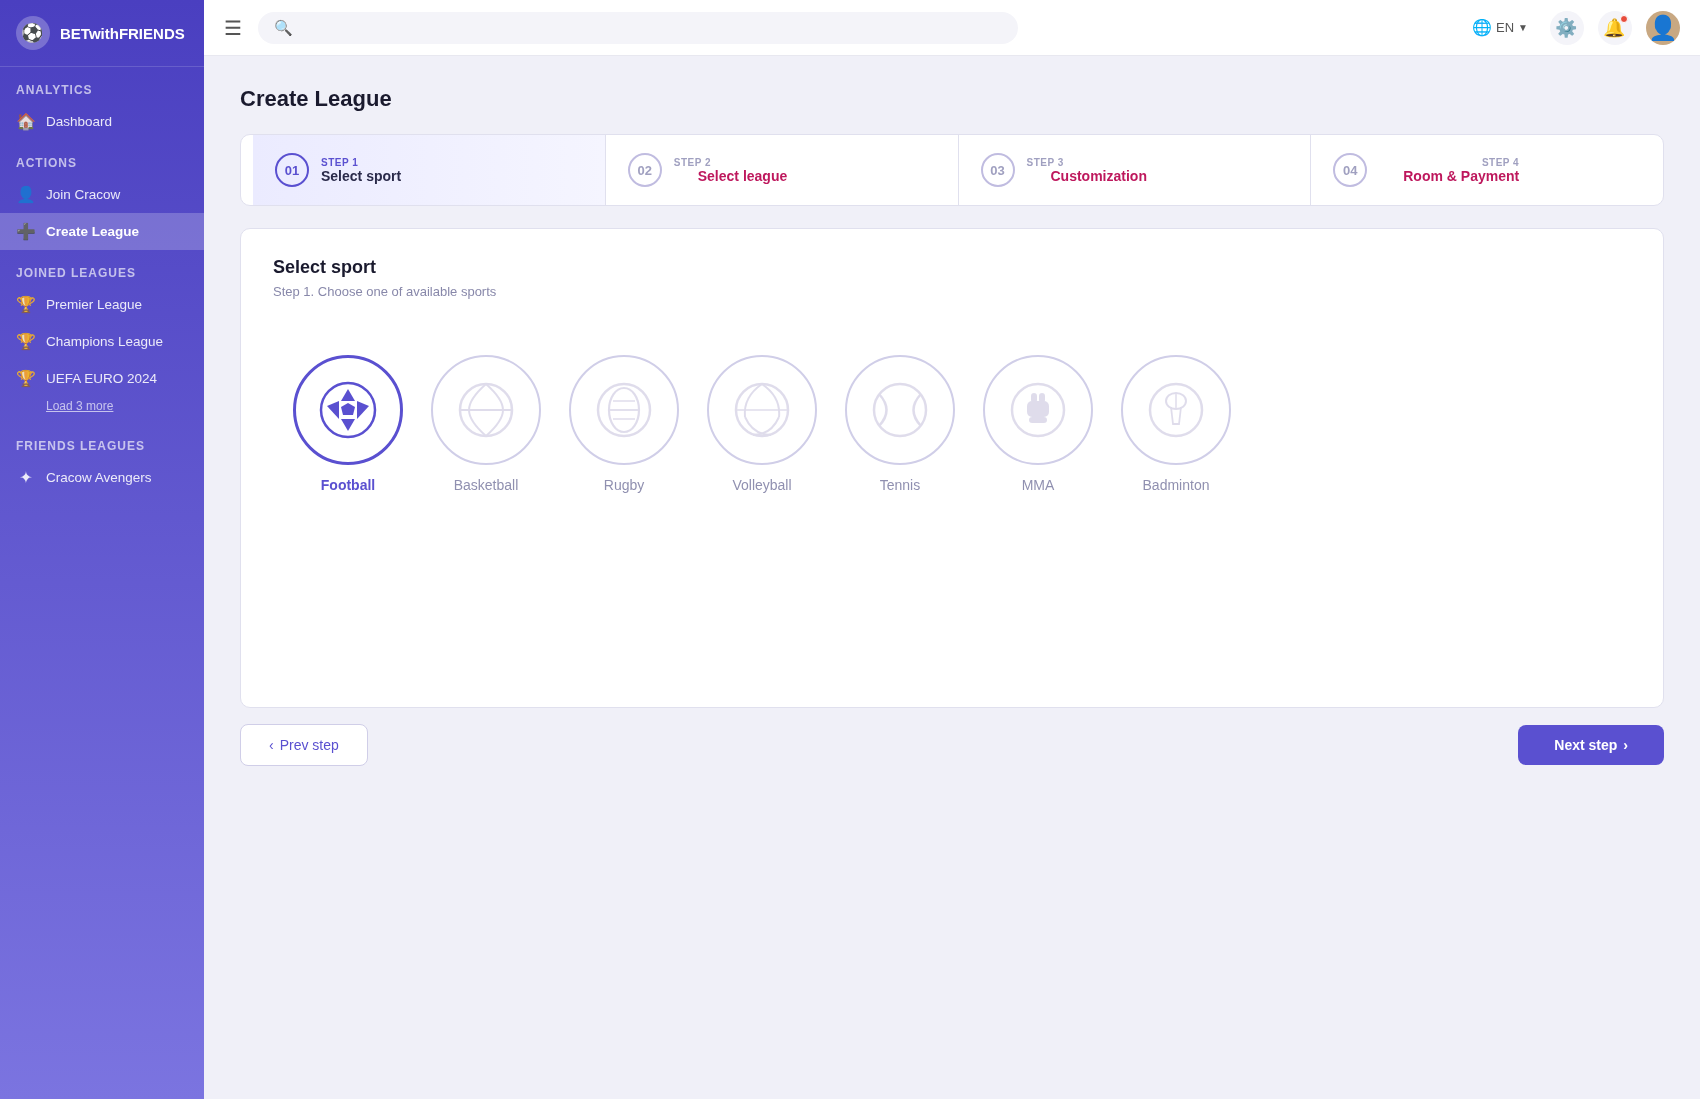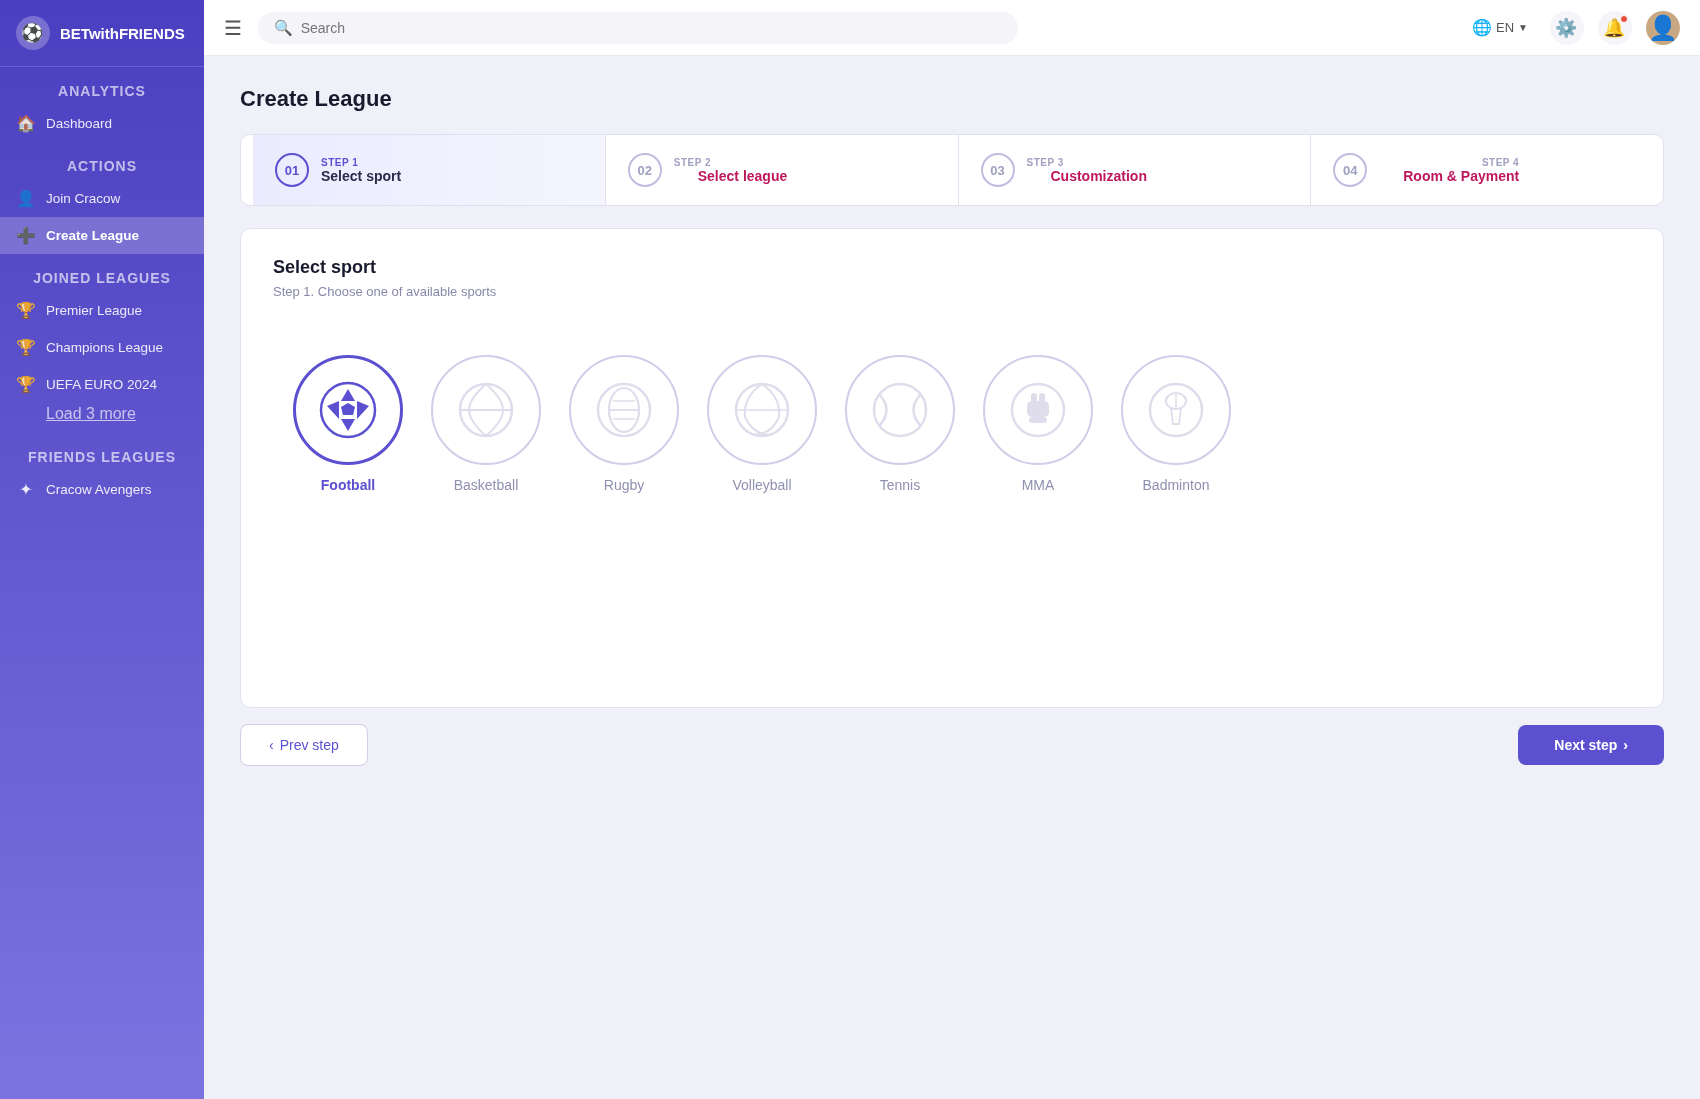--- a/index.html
+++ b/index.html
@@ -27,47 +27,46 @@
       border-bottom: 1px solid rgba(255,255,255,0.15);
     }
     .logo-icon {
       width: 34px; height: 34px;
       background: rgba(255,255,255,0.25);
       border-radius: 50%;
       display: flex; align-items: center; justify-content: center;
       font-size: 18px;
     }
     .sidebar-section-label {
-      font-size: 14px;
+      font-size: 12px;
       font-weight: 700;
       letter-spacing: 1px;
       color: rgba(255,255,255,0.65);
       padding: 16px 16px 6px 16px;
       text-transform: uppercase;
-      text-align: center;
     }
     .sidebar-item {
       display: flex;
       align-items: center;
       gap: 10px;
       padding: 9px 16px;
       font-size: 13.5px;
       color: rgba(255,255,255,0.88);
       cursor: pointer;
       border-radius: 0;
       transition: background 0.15s;
     }
     .sidebar-item.active {
       background: rgba(255,255,255,0.22);
       font-weight: 600;
       color: #fff;
     }
     .sidebar-item .icon { font-size: 16px; min-width: 20px; text-align: center; }
     .sidebar-load-more {
-      font-size: 16px;
+      font-size: 12px;
       color: rgba(255,255,255,0.65);
       padding: 2px 28px 10px 46px;
       cursor: pointer;
       text-decoration: underline;
     }
 
     
     .main {
       flex: 1;
       display: flex;
@@ -352,21 +351,20 @@
     <span>Cracow Avengers</span>
   </div>
 </div>
 
 <div class="main">
 
   <div class="header">
     <div class="hamburger">☰</div>
     <div class="search-bar">
       <span style="color:#aaa;font-size:15px;">🔍</span>
-      <input type="text" placeholder="Search" style="">
     </div>
     <div class="header-right">
       <div class="lang-switcher">
         <span style="font-size:16px;">🌐</span>
         <span>EN</span>
         <span style="font-size:10px;">▼</span>
       </div>
       <div class="header-icon-btn">
         <span>⚙️</span>
       </div>

